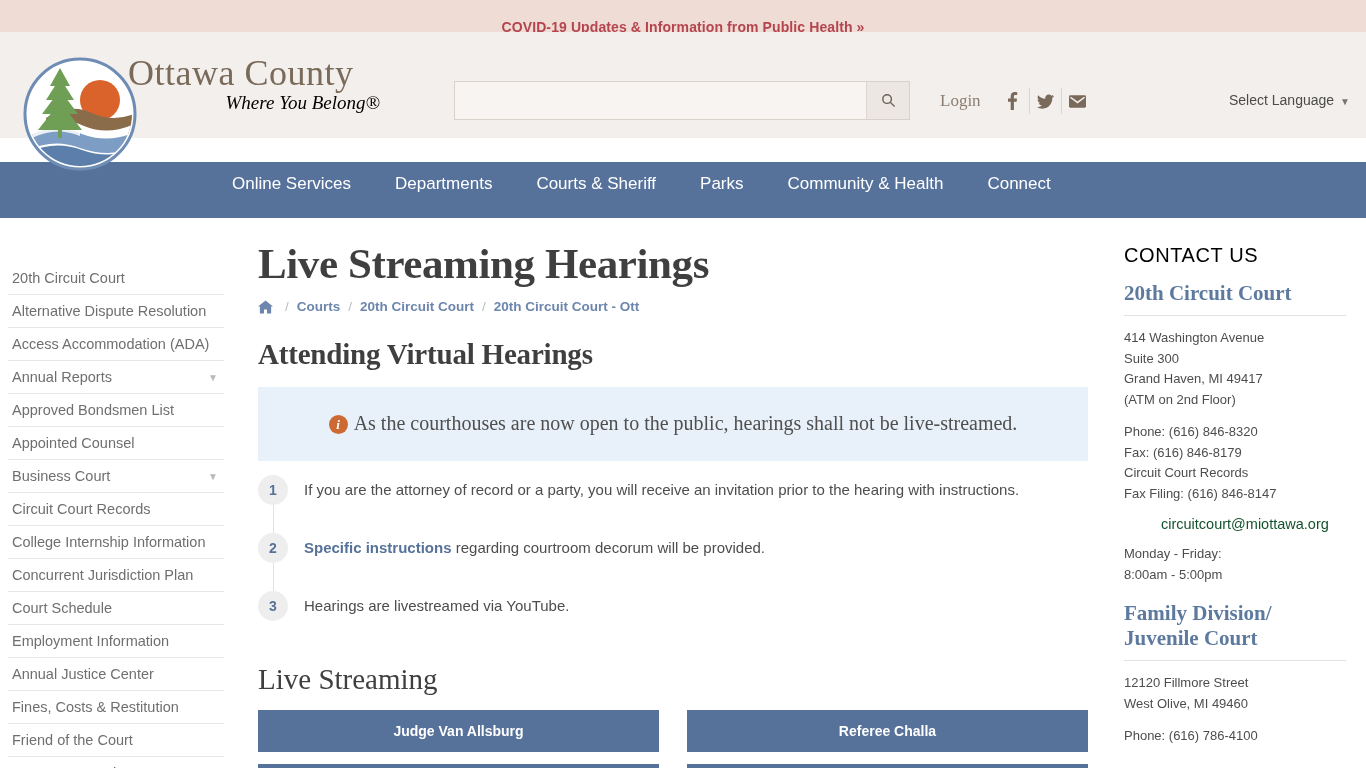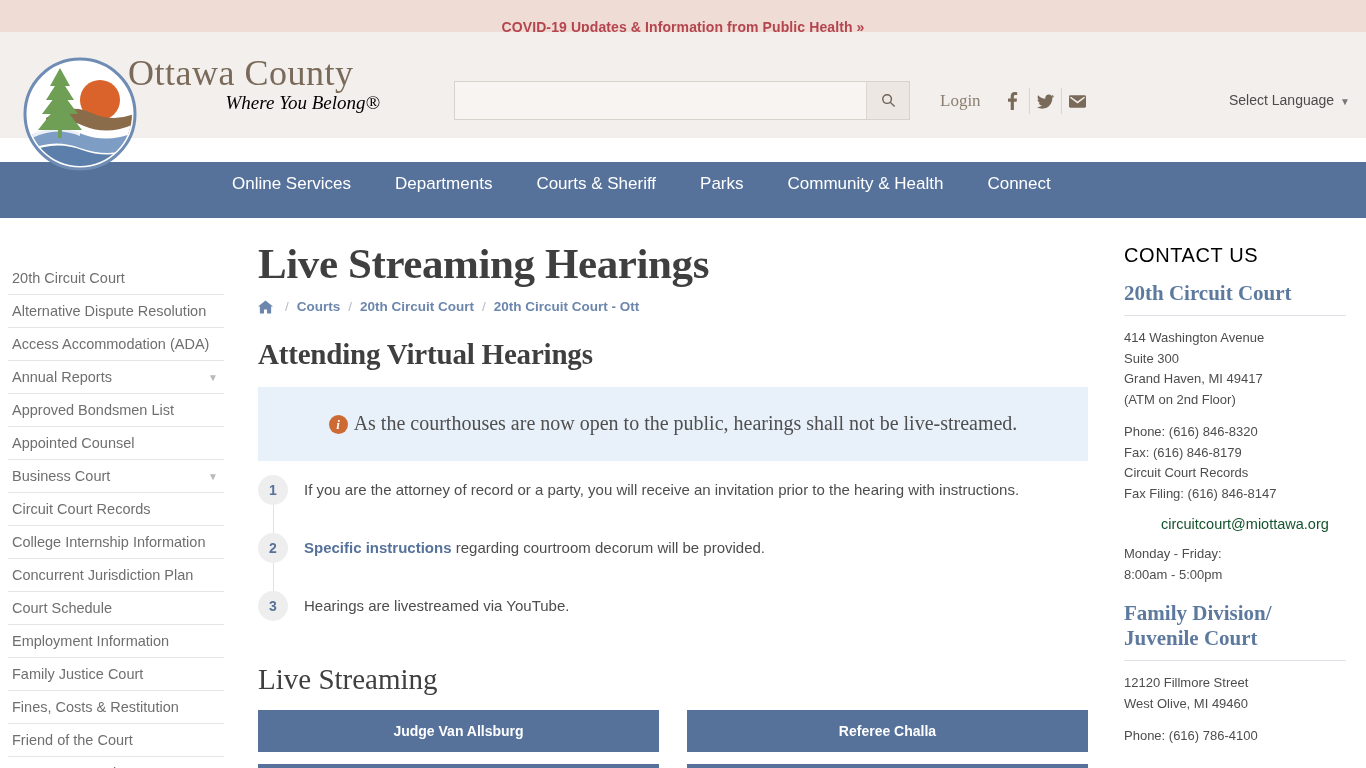--- a/index.html
+++ b/index.html
@@ -495,21 +495,21 @@
     <div class="side-item">
       <span class="lbl">Concurrent Jurisdiction Plan</span>
     </div>
     <div class="side-item">
       <span class="lbl">Court Schedule</span>
     </div>
     <div class="side-item">
       <span class="lbl">Employment Information</span>
     </div>
     <div class="side-item">
-      <span class="lbl">Family Justice Court</span>
+      <span class="lbl">Annual Justice Center</span>
     </div>
     <div class="side-item">
       <span class="lbl">Fines, Costs &amp; Restitution</span>
     </div>
     <div class="side-item">
       <span class="lbl">Friend of the Court</span>
     </div>
     <div class="side-item">
       <span class="lbl">How's Our Service?</span>
     </div>

